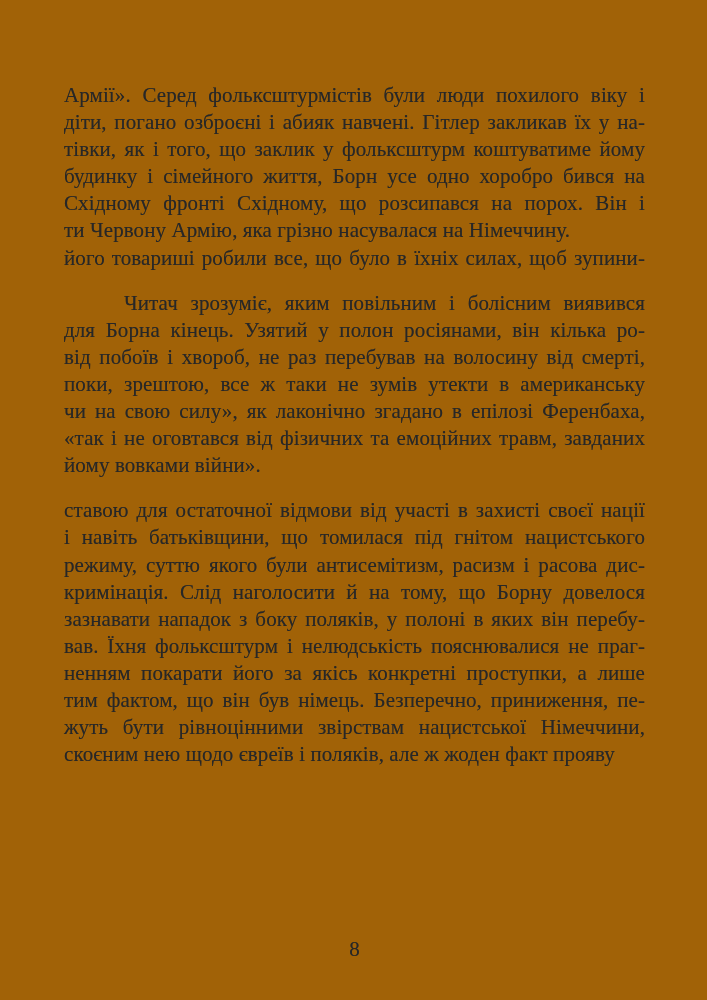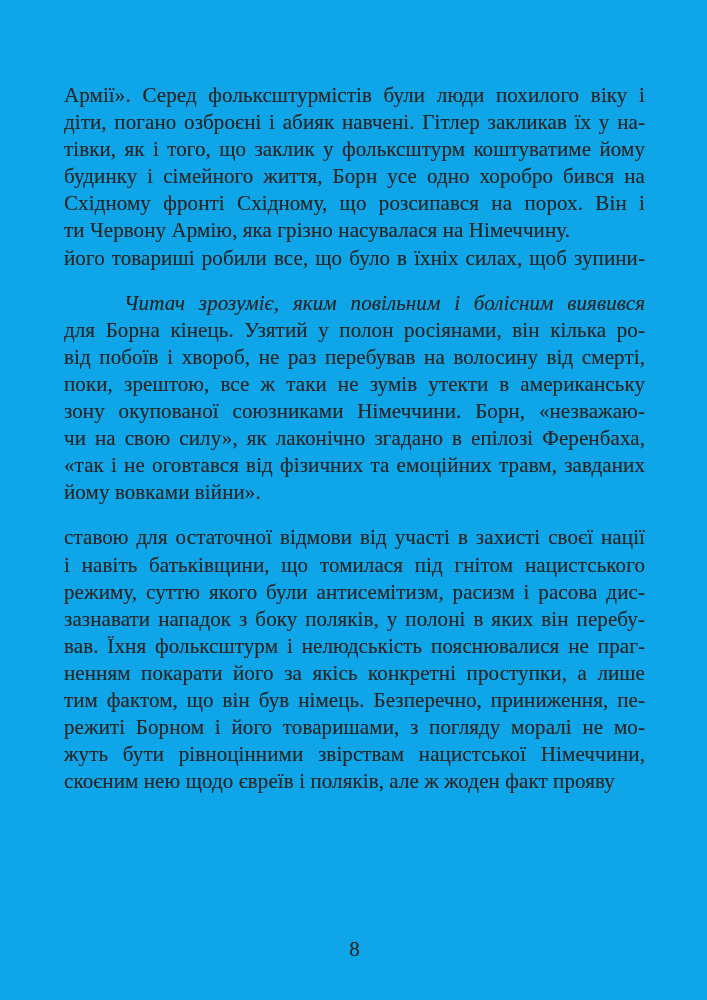--- a/index.html
+++ b/index.html
@@ -5,21 +5,21 @@
   html, body {
     margin: 0;
     padding: 0;
     background: #e9e9e7;
   }
   .page {
     position: relative;
     width: 707px;
     height: 1000px;
     margin: 0 auto;
-    background: #0ea5e9;
+    background: #a16207;
     overflow: hidden;
     font-family: "Liberation Serif", "DejaVu Serif", serif;
     color: #272727;
   }
   .text-block {
     position: absolute;
     left: 64px;
     top: 82px;
     width: 581px;
   }
@@ -34,21 +34,20 @@
     font-size: 21px;
     line-height: 27.1px;
     white-space: normal;
     text-align: justify;
     text-align-last: justify;
     letter-spacing: 0.1px;
     text-shadow: 0 0 0.6px rgba(48,48,48,0.55);
   }
   .line.first-indent {
     text-indent: 60px;
-    font-style: italic;
   }
   .line.last {
     text-align-last: left;
   }
   .page-number {
     position: absolute;
     left: 64px;
     top: 936px;
     width: 581px;
     text-align: center;
@@ -69,32 +68,31 @@
         <div class="line">будинку і сімейного життя, Борн усе одно хоробро бився на</div>
         <div class="line">Східному фронті Східному, що розсипався на порох. Він і</div>
         <div class="line last">ти Червону Армію, яка грізно насувалася на Німеччину.</div>
         <div class="line">його товариші робили все, що було в їхніх силах, щоб зупини-</div>
       </div>
       <div class="paragraph">
         <div class="line first-indent">Читач зрозуміє, яким повільним і болісним виявився</div>
         <div class="line">для Борна кінець. Узятий у полон росіянами, він кілька ро-</div>
         <div class="line">від побоїв і хвороб, не раз перебував на волосину від смерті,</div>
         <div class="line">поки, зрештою, все ж таки не зумів утекти в американську</div>
-        <div class="line">зону окупованої союзниками Німеччини. Борн, «незважаю-</div>
         <div class="line">чи на свою силу», як лаконічно згадано в епілозі Ференбаха,</div>
         <div class="line">«так і не оговтався від фізичних та емоційних травм, завданих</div>
         <div class="line last">йому вовками війни».</div>
       </div>
       <div class="paragraph">
         <div class="line">ставою для остаточної відмови від участі в захисті своєї нації</div>
         <div class="line">і навіть батьківщини, що томилася під гнітом нацистського</div>
         <div class="line">режиму, суттю якого були антисемітизм, расизм і расова дис-</div>
+        <div class="line">кримінація. Слід наголосити й на тому, що Борну довелося</div>
         <div class="line">зазнавати нападок з боку поляків, у полоні в яких він перебу-</div>
         <div class="line">вав. Їхня фольксштурм і нелюдськість пояснювалися не праг-</div>
         <div class="line">ненням покарати його за якісь конкретні проступки, а лише</div>
         <div class="line">тим фактом, що він був німець. Безперечно, приниження, пе-</div>
-        <div class="line">режиті Борном і його товаришами, з погляду моралі не мо-</div>
         <div class="line">жуть бути рівноцінними звірствам нацистської Німеччини,</div>
         <div class="line last">скоєним нею щодо євреїв і поляків, але ж жоден факт прояву</div>
       </div>
     </div>
   <div class="page-number">8</div>
 </div>
 
 </body></html>

